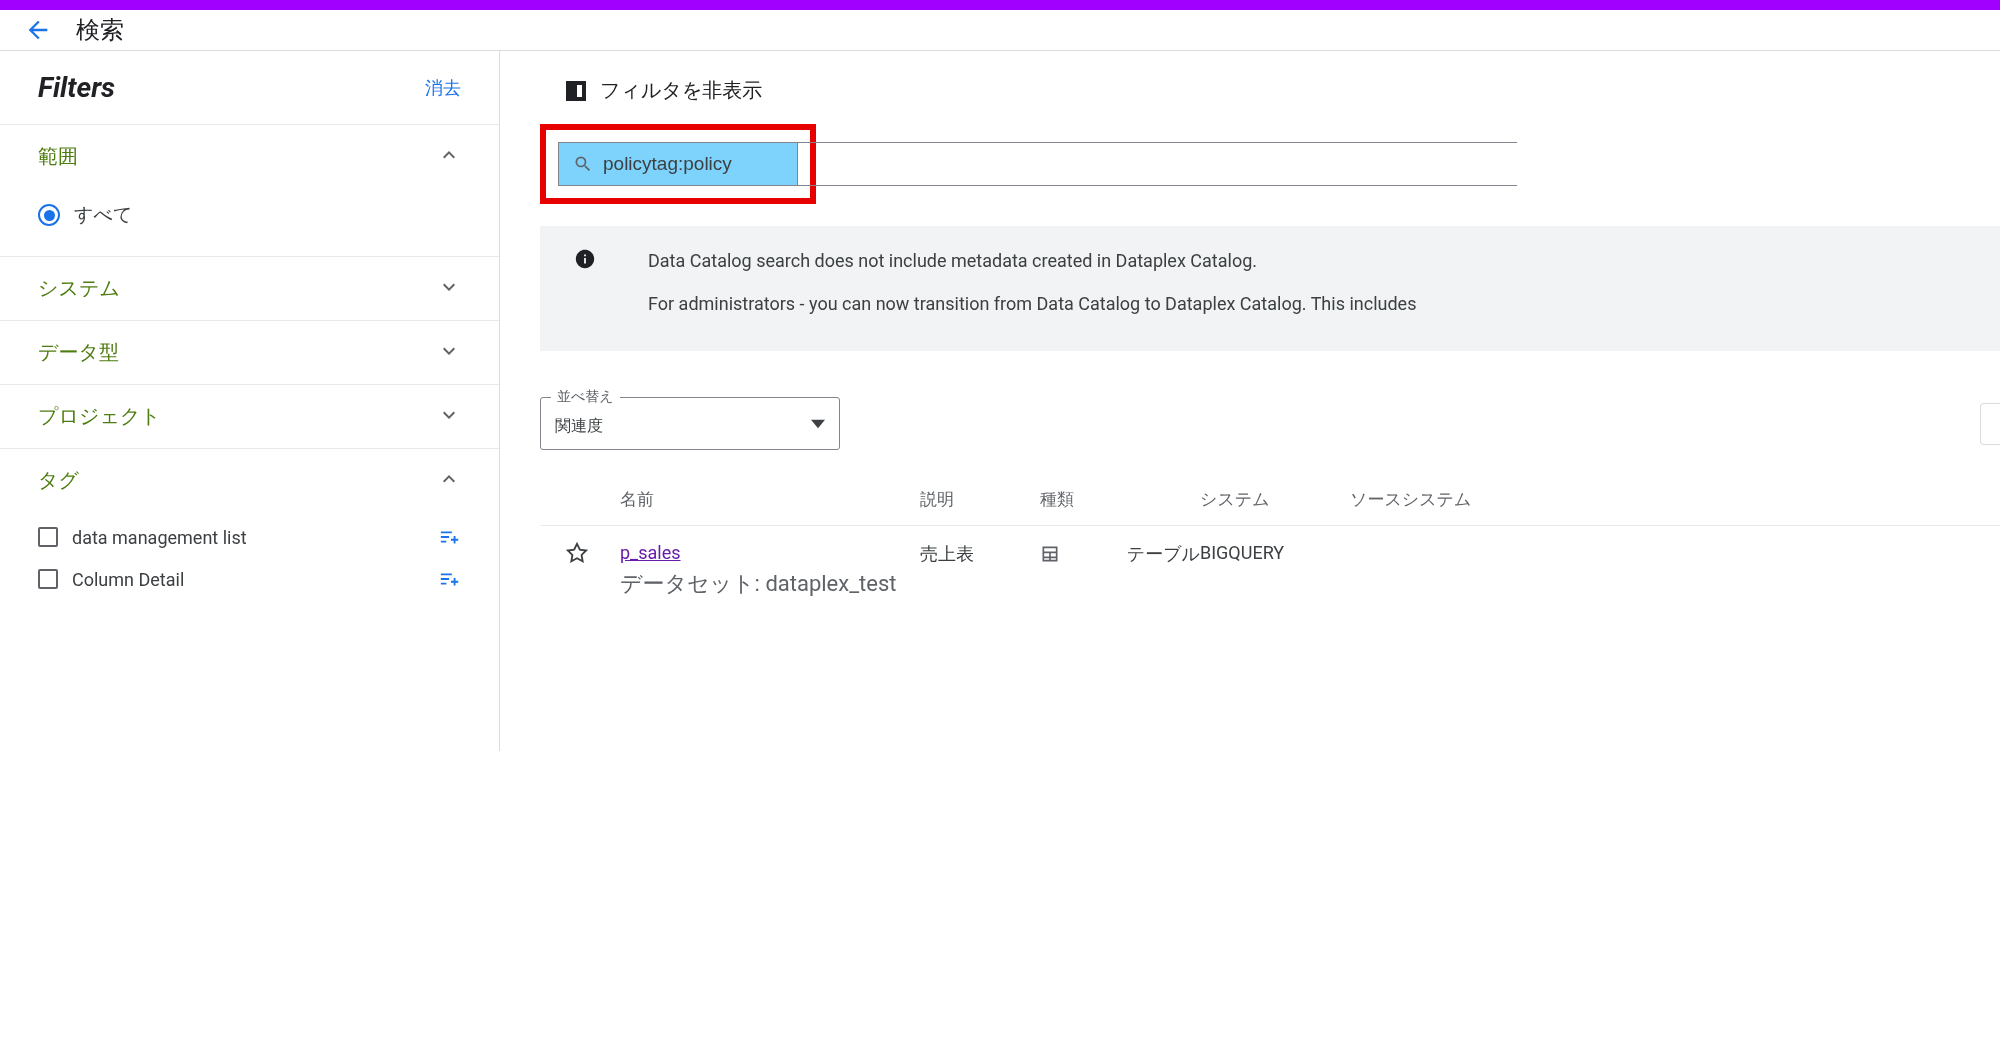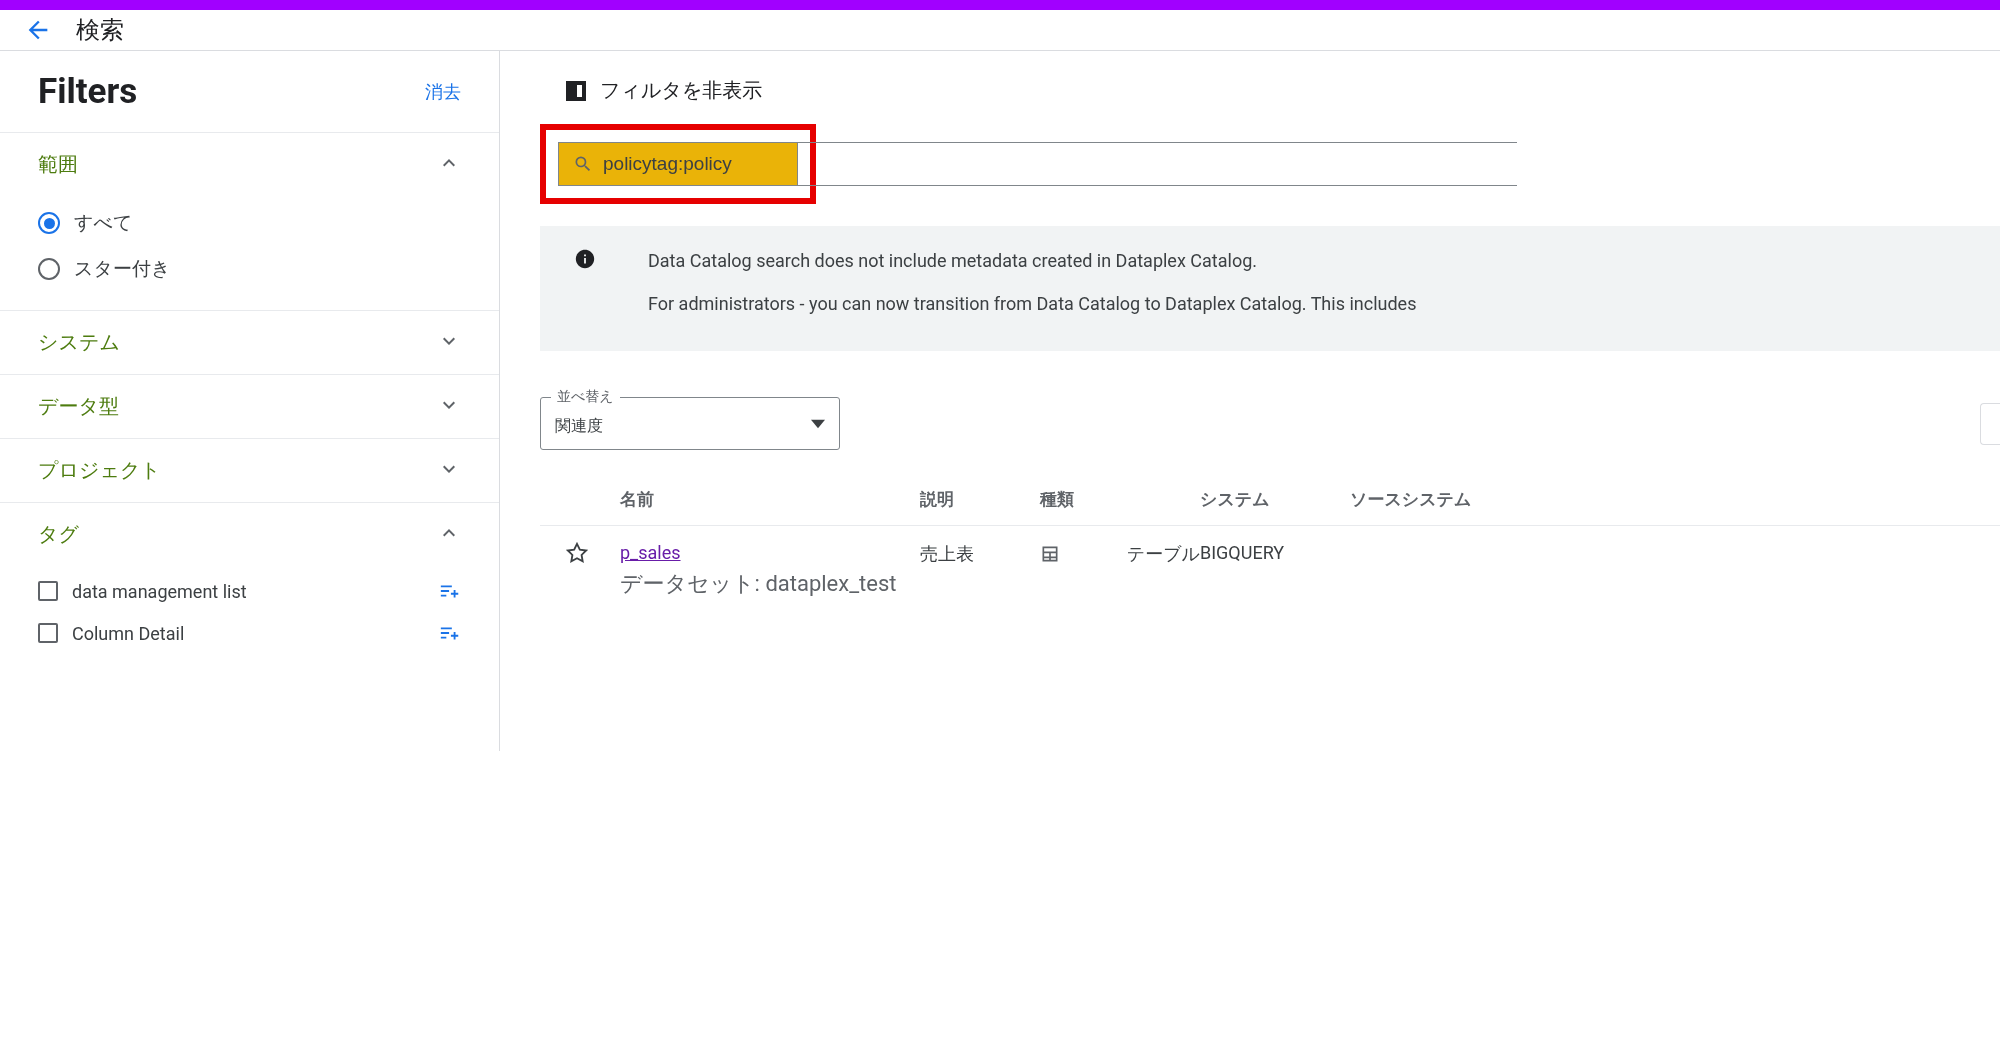--- a/index.html
+++ b/index.html
@@ -40,22 +40,23 @@
     border-right: 1px solid #dadce0;
     min-height: 700px;
   }
   .filters-header {
     display: flex;
     justify-content: space-between;
     align-items: center;
     padding: 20px 38px;
   }
   .filters-title {
-    font-size: 35px;
+    font-size: 28px;
     font-weight: 700;
+    font-style: italic;
   }
   .clear-btn {
     color: #1a73e8;
     font-size: 18px;
     cursor: pointer;
   }
   .filter-section-header {
     display: flex;
     justify-content: space-between;
     align-items: center;
@@ -128,21 +129,21 @@
   .search-highlight {
     border: 6px solid #e60000;
     display: inline-block;
     padding: 12px;
     margin-bottom: 22px;
   }
   .search-box {
     display: flex;
     align-items: center;
     border: 1px solid #80868b;
-    background: #eab308;
+    background: #7dd3fc;
     padding: 10px 14px;
     width: 240px;
     gap: 10px;
     position: relative;
   }
   .search-box::after {
     content: '';
     position: absolute;
     left: 100%;
     top: -1px;
@@ -220,21 +221,21 @@
     display: flex;
     padding: 8px 0 14px;
     border-bottom: 1px solid #e8eaed;
   }
   .col-star { width: 80px; padding-left: 26px; }
   .col-name { width: 300px; }
   .col-desc { width: 120px; }
   .col-type { width: 160px; }
   .col-system { width: 150px; }
   .col-source { flex: 1; }
-  .th { font-size: 17px; color: #5f6368; font-weight: 700; }
+  .th { font-size: 17px; color: #5f6368; font-weight: 400; }
   .table-row {
     display: flex;
     padding: 16px 0;
     align-items: flex-start;
   }
   .star-icon svg { width: 22px; height: 22px; color: #3c4043; }
   .result-name {
     color: #681da8;
     text-decoration: underline;
     font-size: 18px;
@@ -270,24 +271,20 @@
       <span class="chevron">
         <svg viewBox="0 0 24 24" fill="currentColor">
             <path d="M7.41 15.41L12 10.83l4.59 4.58L18 14l-6-6-6 6z"></path>
           </svg>
       </span>
     </div>
     <div class="radio-group">
       <label class="radio-item">
         <span class="radio checked"></span>
         <span class="radio-label">すべて</span>
-      </label>
-      <label class="radio-item">
-        <span class="radio"></span>
-        <span class="radio-label">スター付き</span>
       </label>
     </div>
 
     <div class="filter-section-header">
       <span class="filter-section-title">システム</span>
       <span class="chevron">
         <svg viewBox="0 0 24 24" fill="currentColor">
             <path d="M7.41 8.59L12 13.17l4.59-4.58L18 10l-6 6-6-6z"></path>
           </svg>
       </span>

